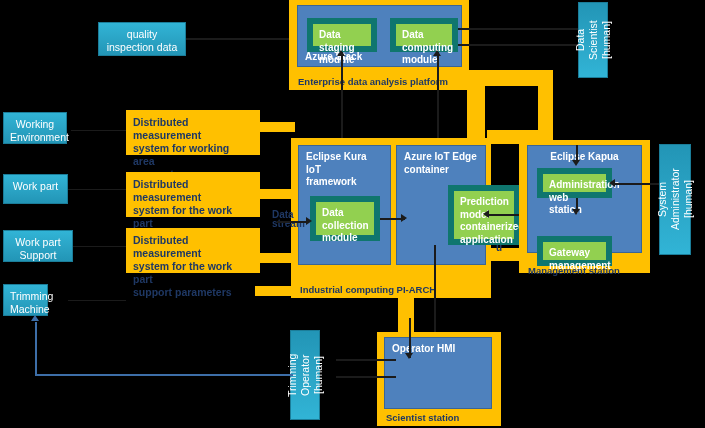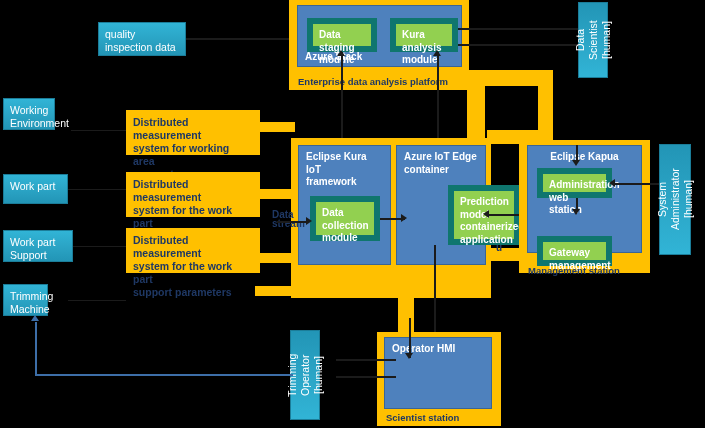--- a/index.html
+++ b/index.html
@@ -3,21 +3,21 @@
 <meta charset="utf-8">
 <style>
   html,body{margin:0;padding:0;background:#000;}
   #stage{position:relative;width:705px;height:428px;background:#000;
          font-family:"Liberation Sans", sans-serif;overflow:hidden;}
   .box{position:absolute;box-sizing:border-box;}
 
   
   .teal{background:linear-gradient(to bottom,#31b4d6 0%,#2aa3c4 55%,#2295b6 100%);
         border:1px solid #1b7d99;color:#ffffff;font-size:10.5px;line-height:13px;
-        padding:5px 6px;font-weight:400;}
+        padding:5px 6px;font-weight:400;text-align:center;}
   .teal.vert{writing-mode:vertical-rl;transform:rotate(180deg);
              text-align:center;padding:6px 4px;display:flex;
              align-items:center;justify-content:center;}
 
   
   .yellow{background:#ffc000;color:#1f3864;font-size:10.5px;line-height:13px;
           font-weight:bold;padding:6px 7px;}
   .ycontainer{background:#ffc000;}
   .ylabel{position:absolute;color:#1f3864;font-size:9.5px;font-weight:bold;
           white-space:nowrap;}
@@ -66,36 +66,36 @@
 inspection data</div>
   <div class="kline" style="left:186px;top:38px;width:107px;height:1.5px;"></div>
   <div class="arrow ar-r" style="left:292px;top:34px;"></div>
 
   <div class="box ycontainer" style="left:289px;top:0px;width:180px;height:90px;"></div>
   <div class="box blue" style="left:297px;top:5px;width:165px;height:62px;">
     <div style="position:absolute;left:7px;bottom:3px;">Azure Stack</div>
   </div>
   <div class="box green" style="left:307px;top:18px;width:70px;height:34px;white-space:pre-line;">Data staging
 module</div>
-  <div class="box green" style="left:390px;top:18px;width:68px;height:34px;white-space:pre-line;">Kura analysis
+  <div class="box green" style="left:390px;top:18px;width:68px;height:34px;white-space:pre-line;">Data computing
 module</div>
   <div class="ylabel" style="left:298px;top:76px;">Enterprise data analysis platform</div>
 
   <div class="kline" style="left:458px;top:28px;width:122px;height:1.5px;"></div>
   <div class="kline" style="left:458px;top:44px;width:122px;height:1.5px;"></div>
 
   <div class="kline" style="left:341px;top:52px;width:1.5px;height:95px;"></div>
   <div class="arrow ar-u" style="left:337px;top:50px;"></div>
   <div class="kline" style="left:437px;top:52px;width:1.5px;height:95px;"></div>
   <div class="arrow ar-u" style="left:433px;top:50px;"></div>
 
   <div class="box teal vert" style="left:578px;top:2px;width:30px;height:76px;white-space:pre-line;">Data Scientist
 [human]</div>
 
-  <div class="box teal" style="left:3px;top:98px;width:52px;height:32px;white-space:pre-line;">Working
+  <div class="box teal" style="left:3px;top:112px;width:64px;height:32px;white-space:pre-line;">Working
 Environment</div>
   <div class="box teal" style="left:3px;top:174px;width:65px;height:30px;white-space:pre-line;">Work part</div>
   <div class="box teal" style="left:3px;top:230px;width:70px;height:32px;white-space:pre-line;">Work part
 Support</div>
   <div class="box teal" style="left:3px;top:284px;width:45px;height:32px;white-space:pre-line;">Trimming
 Machine</div>
 
   <div class="kline" style="left:71px;top:130px;width:55px;height:1.2px;"></div>
   <div class="kline" style="left:68px;top:189px;width:58px;height:1.2px;"></div>
   <div class="kline" style="left:73px;top:246px;width:53px;height:1.2px;"></div>
@@ -118,20 +118,21 @@
   <div class="box green" style="left:310px;top:196px;width:70px;height:45px;white-space:pre-line;">Data collection
 module</div>
 
   <div class="box blue" style="left:396px;top:145px;width:90px;height:120px;white-space:pre-line;">Azure IoT Edge
 container</div>
   <div class="box green" style="left:404px;top:185px;width:72px;height:60px;white-space:pre-line;margin-left:44px;">Prediction
 model
 containerized
 application</div>
 
+  <div class="ylabel" style="left:300px;top:284px;">Industrial computing PI-ARCH</div>
 
   <div class="tiny" style="left:272px;top:210px;white-space:pre-line;">Data
 stream</div>
   <div class="kline" style="left:277px;top:221px;width:32px;height:1.5px;"></div>
   <div class="arrow ar-r" style="left:306px;top:217px;"></div>
 
   <div class="kline" style="left:380px;top:218px;width:25px;height:1.5px;"></div>
   <div class="arrow ar-r" style="left:401px;top:214px;"></div>
 
   <div class="kline" style="left:434px;top:245px;width:1.5px;height:112px;"></div>

